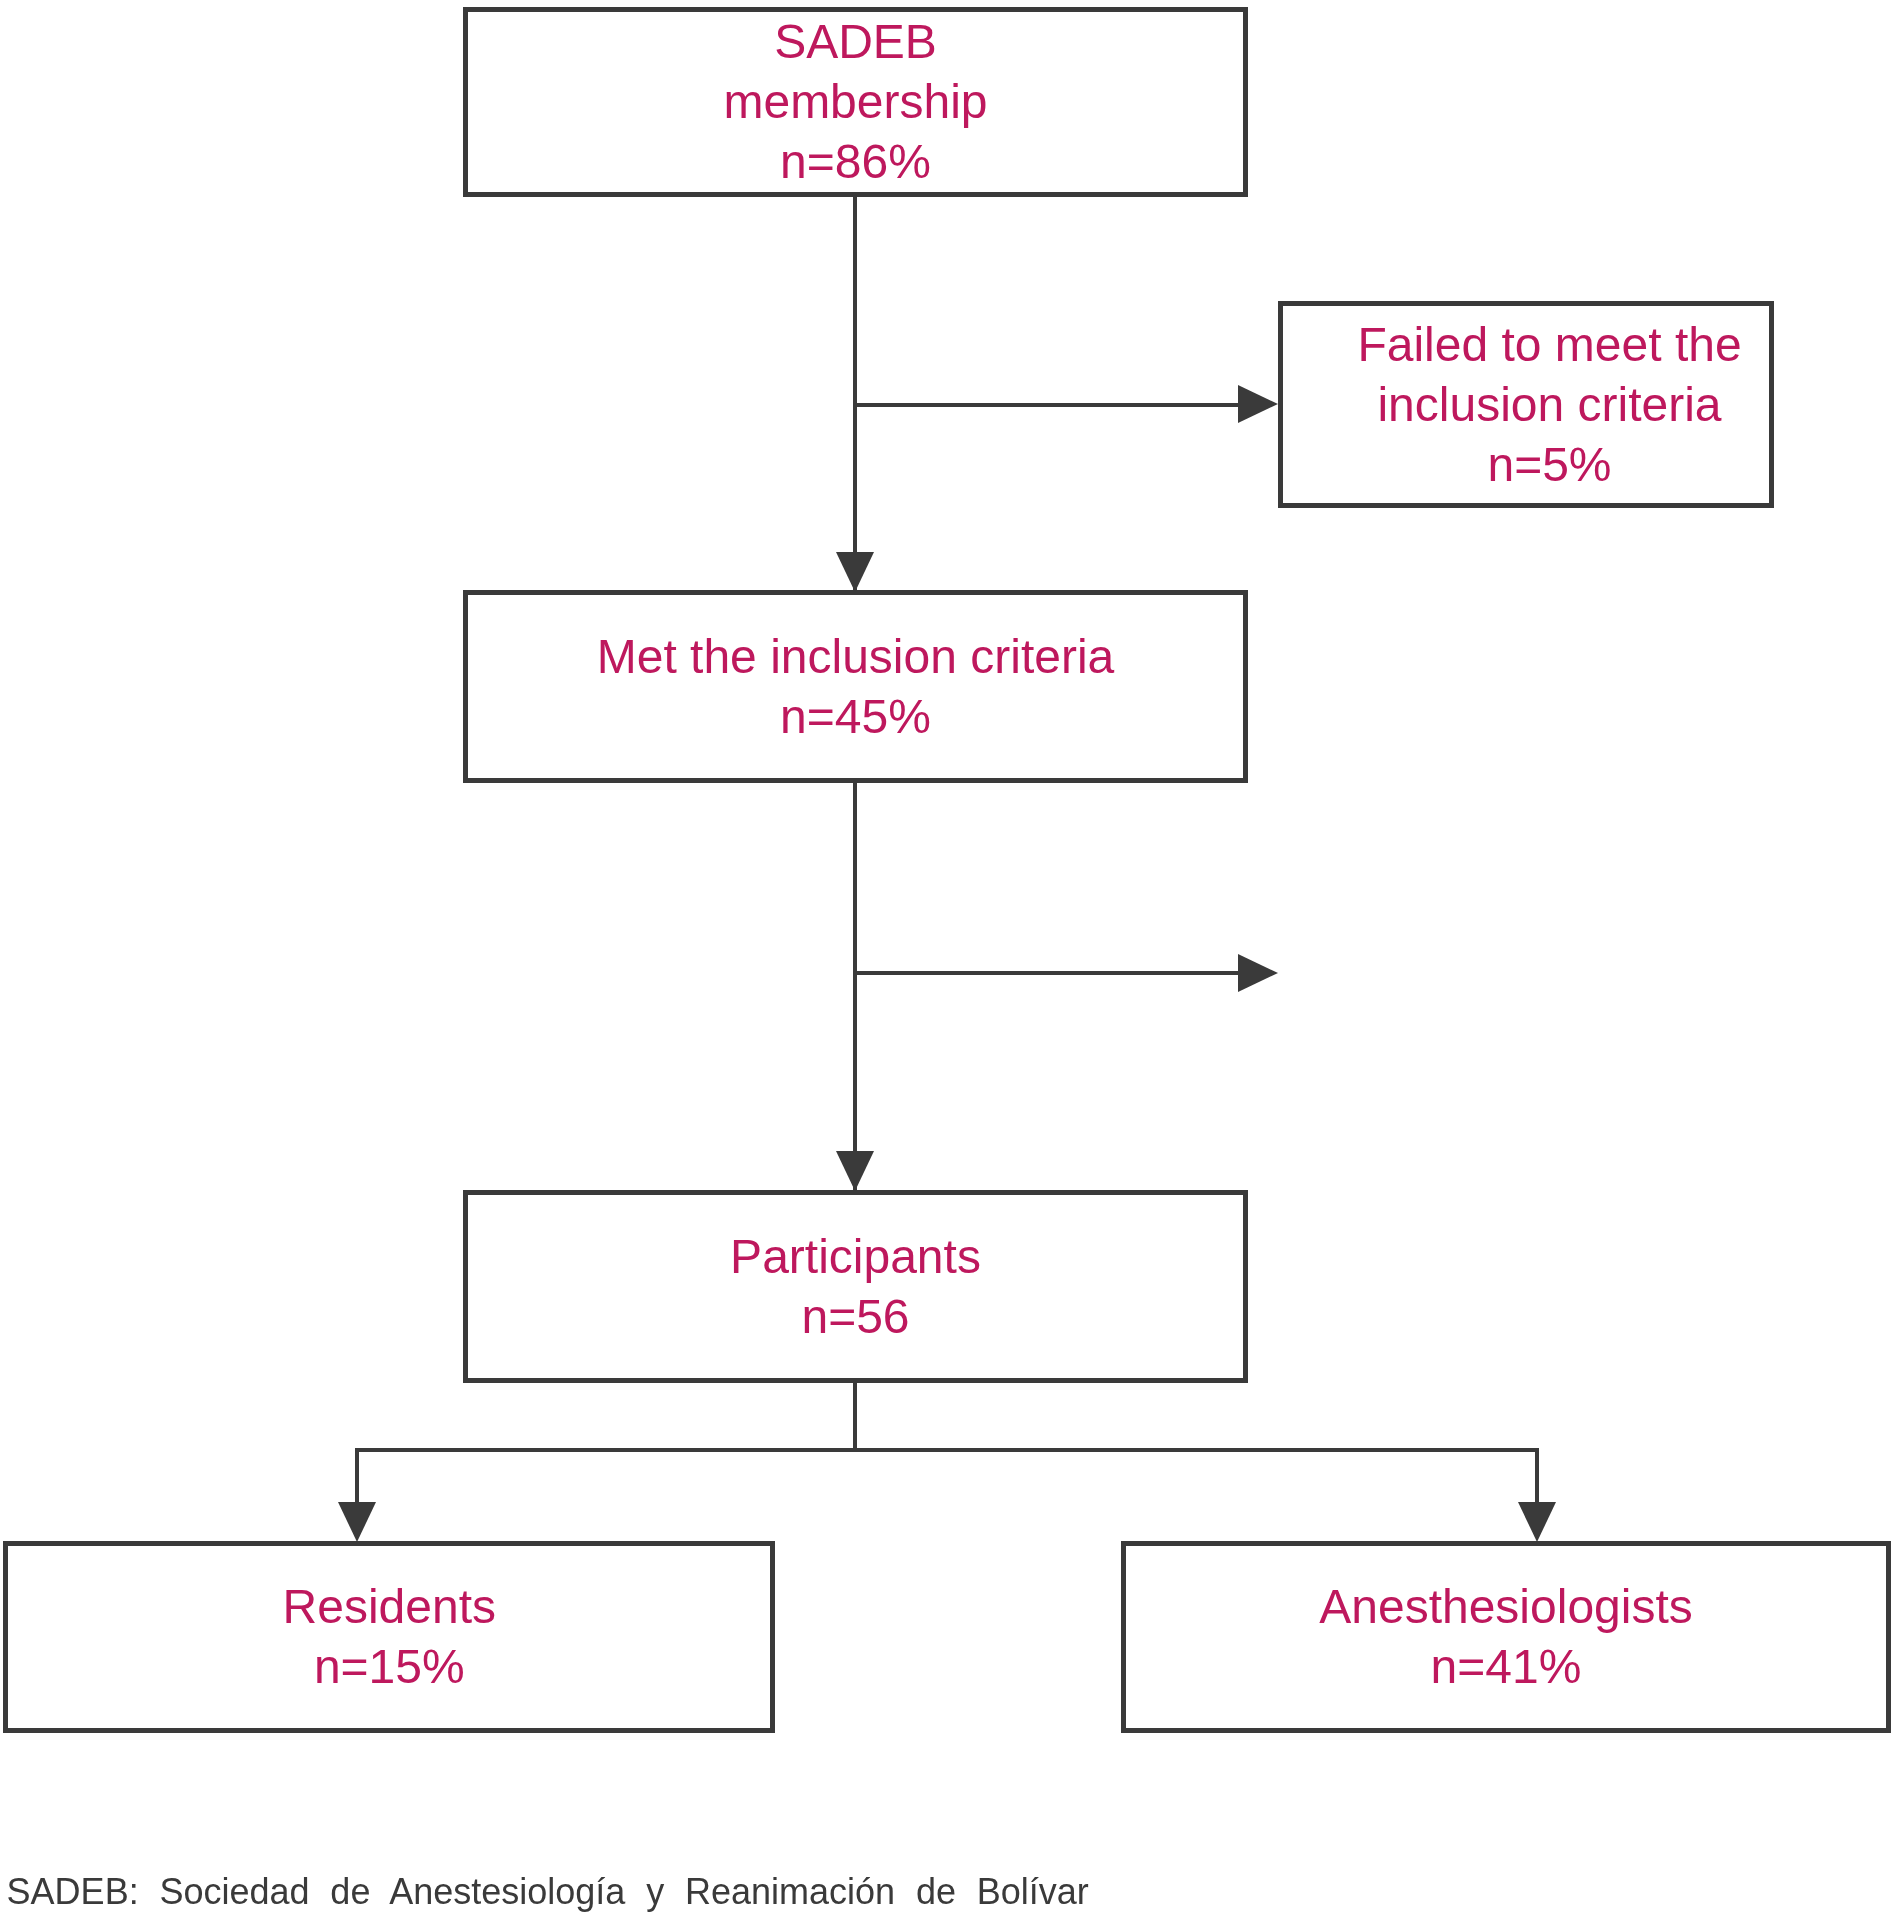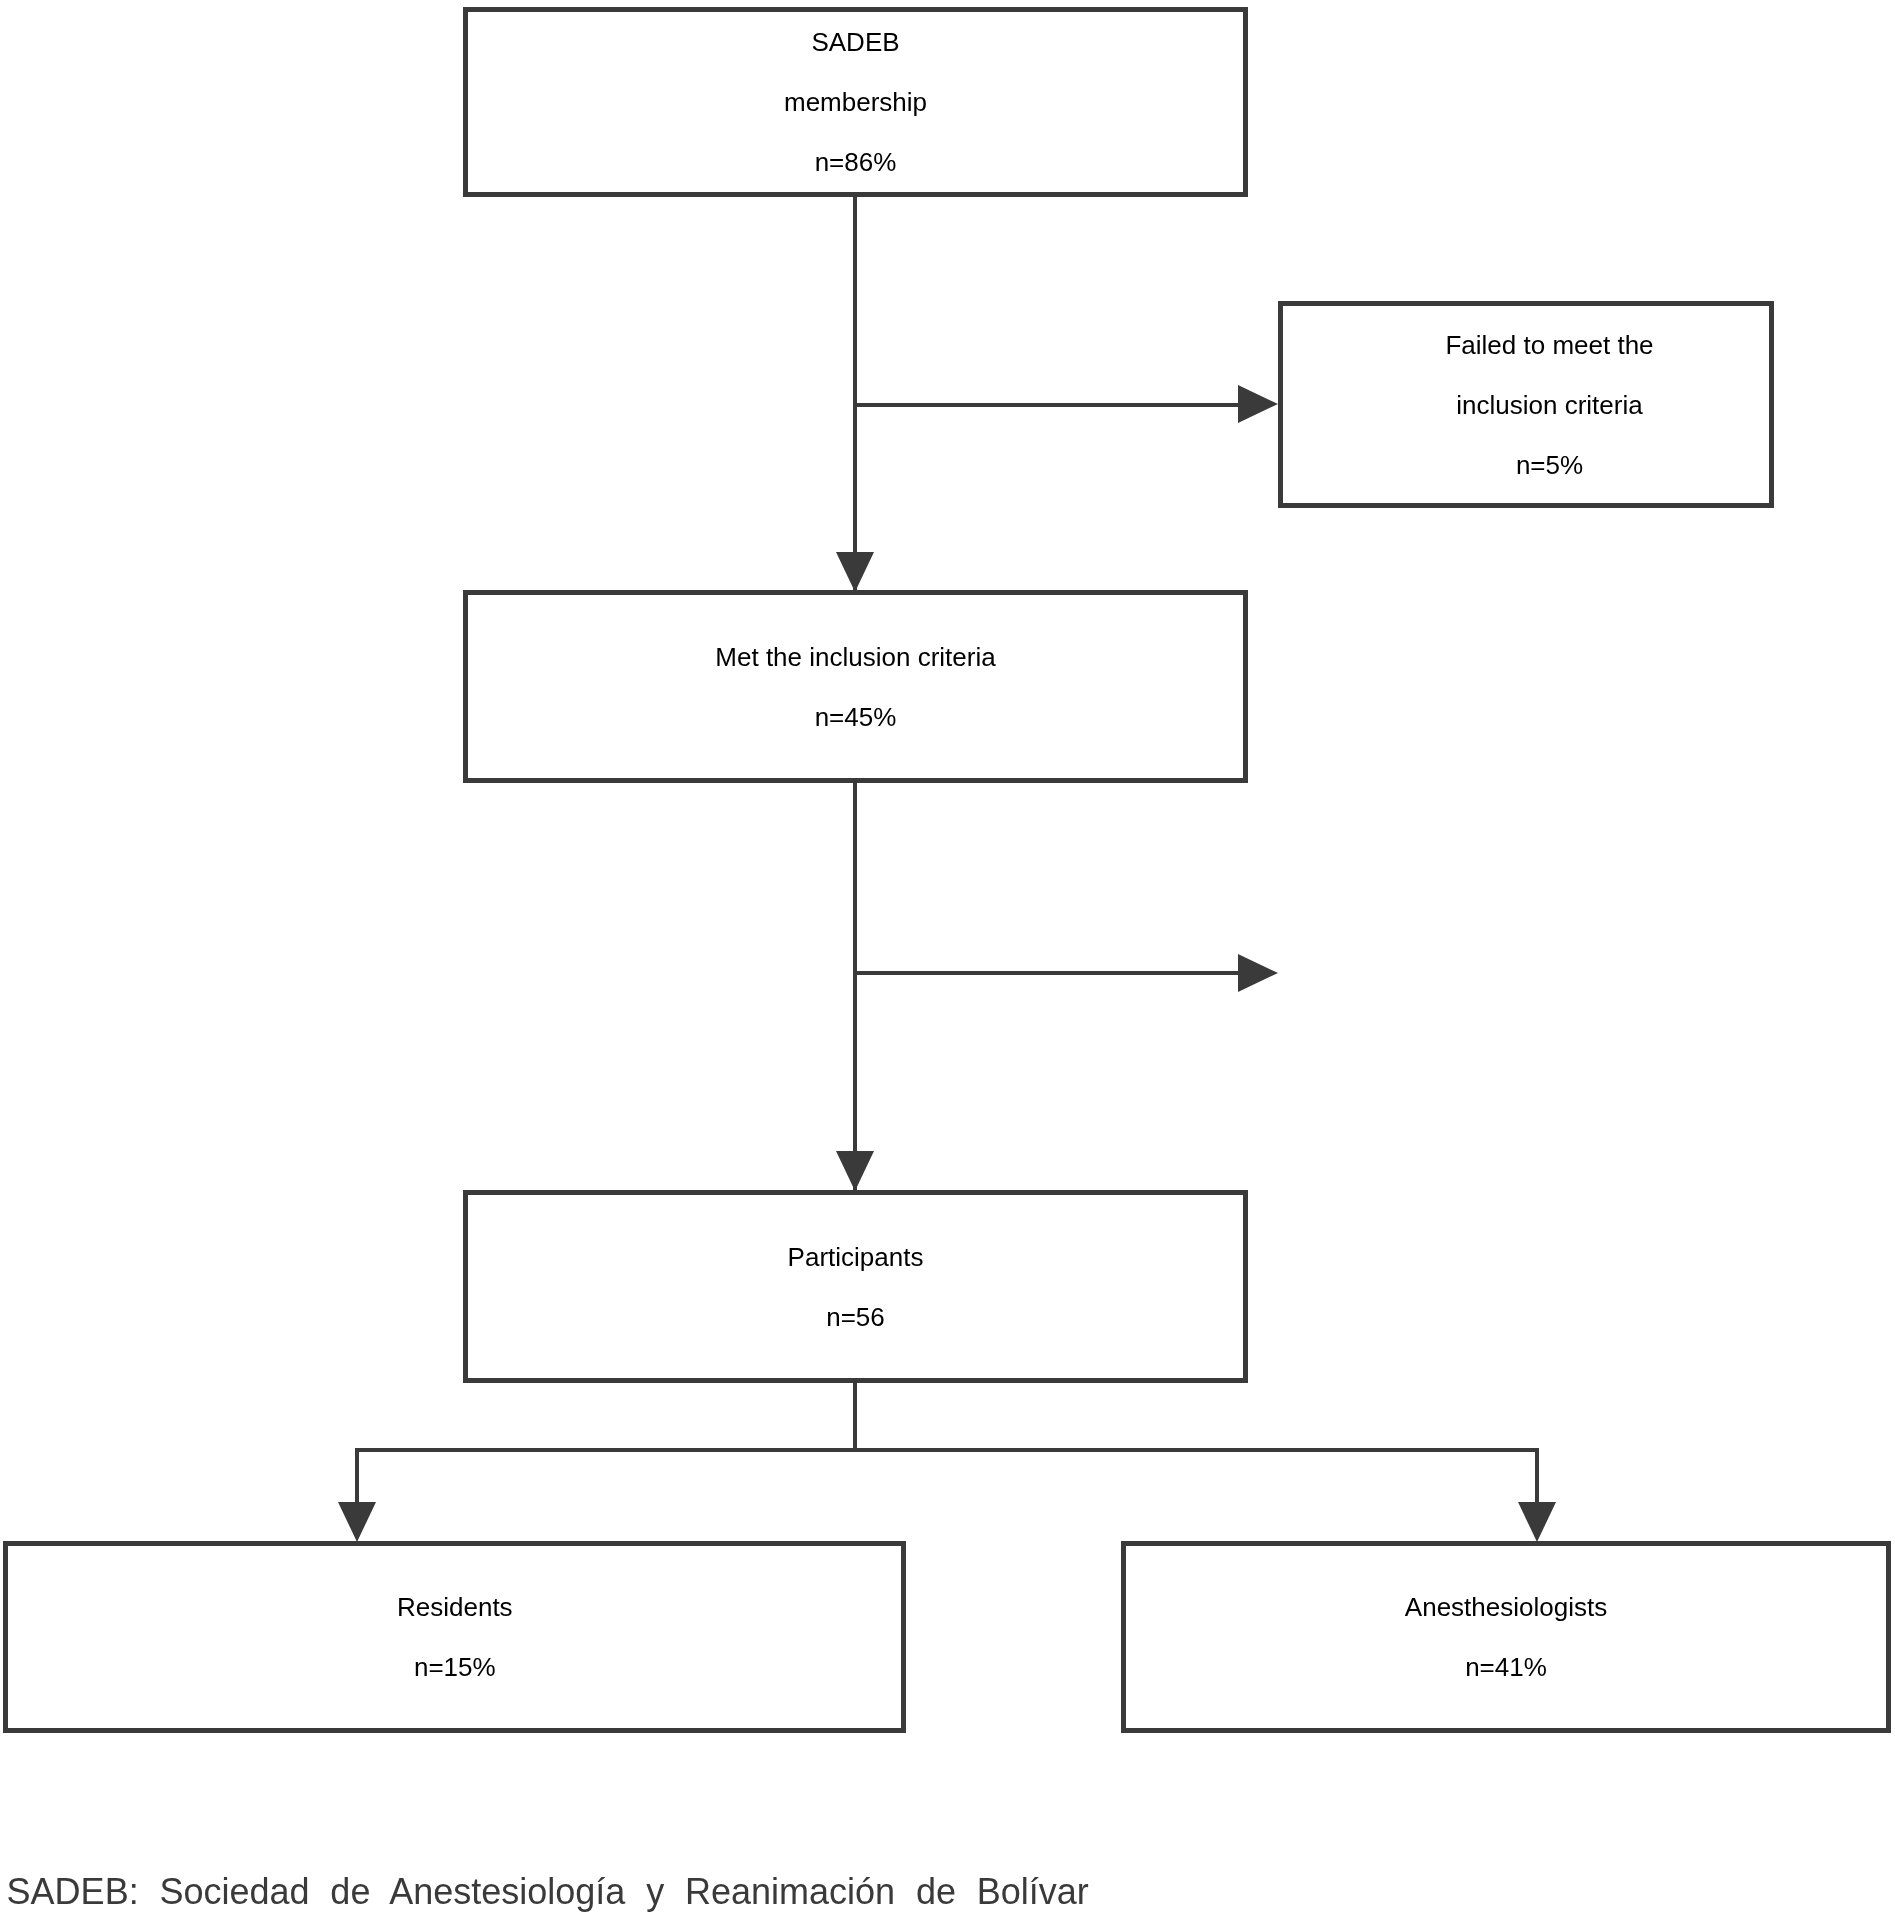--- a/index.html
+++ b/index.html
@@ -19,23 +19,23 @@
   .node {
     position: absolute;
     box-sizing: border-box;
     border: 5px solid #3a3a3a;
     background: #ffffff;
     display: flex;
     flex-direction: column;
     align-items: center;
     justify-content: center;
     text-align: center;
-    font-size: 26px;
+    font-size: 48px;
     line-height: 60px;
-    color: #000000;
+    color: #be185d;
   }
   .node-line {
     display: block;
     white-space: nowrap;
   }
   .line-v {
     position: absolute;
     width: 4.1px;
     background: #3a3a3a;
   }
@@ -92,21 +92,21 @@
     <span class="node-line">Met the inclusion criteria</span>
     <span class="node-line">n=45%</span>
   </div>
 
 
   <div class="node" style="left:463px; top:1190px; width:785px; height:193px;">
     <span class="node-line">Participants</span>
     <span class="node-line">n=56</span>
   </div>
 
-  <div class="node" style="left:3.3px; top:1541px; width:903px; height:192px;">
+  <div class="node" style="left:3.3px; top:1541px; width:772px; height:192px;">
     <span class="node-line">Residents</span>
     <span class="node-line">n=15%</span>
   </div>
 
   <div class="node" style="left:1121px; top:1541px; width:770px; height:192px;">
     <span class="node-line">Anesthesiologists</span>
     <span class="node-line">n=41%</span>
   </div>
 
   <div class="line-v" style="left:853px; top:195px; height:395px;"></div>

